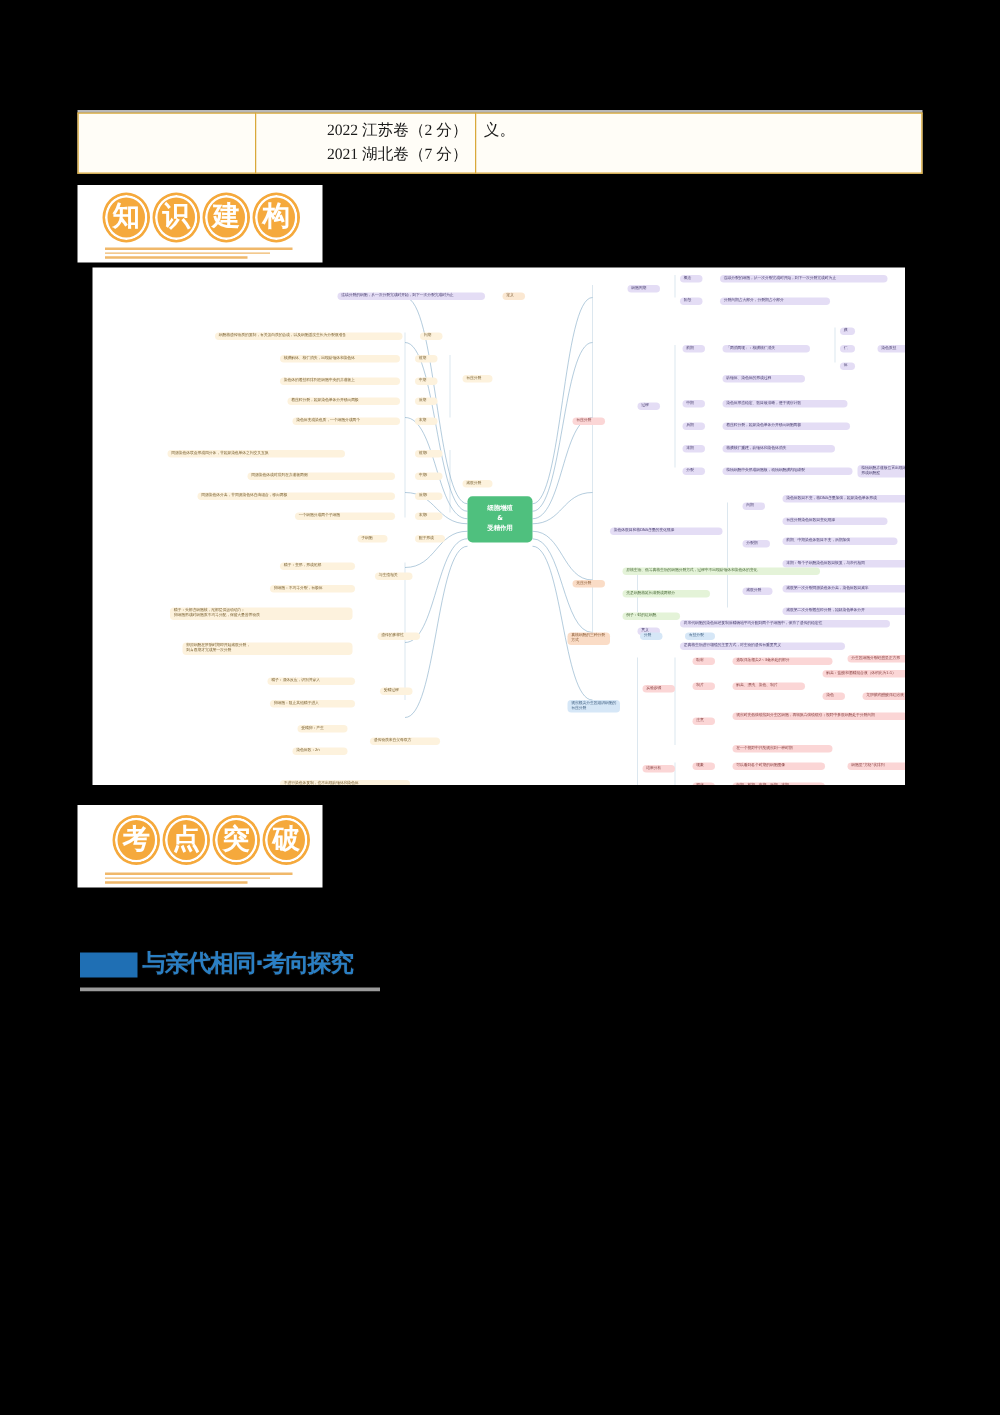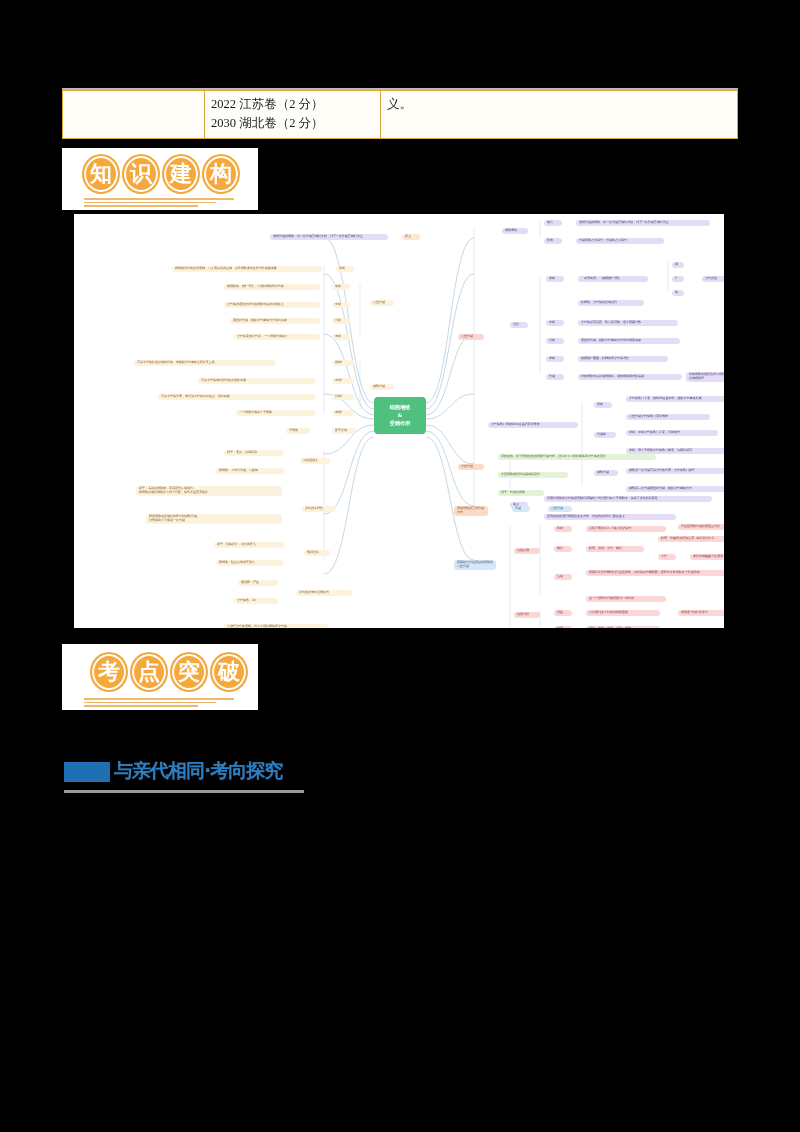--- a/index.html
+++ b/index.html
@@ -33,21 +33,21 @@
     border: 1px solid #d9a93a;
     padding: 4px 6px;
     vertical-align: top;
     font-family: "Liberation Serif", "DejaVu Serif", serif;
     font-size: 12.5px;
     color: #1a1a1a;
     line-height: 1.55;
     height: 22px;
   }
   td.c1 { width: 142px; }
-  td.c2 { width: 176px; text-align: left; }
+  td.c2 { width: 176px; text-align: right; }
   td.c3 { width: auto; text-align: left; }
   .cellline { display: block; white-space: nowrap; }
 
   
   .badge-block {
     position: absolute;
     background: #ffffff;
   }
   #badge-zhishi { left: 62px; top: 148px; width: 196px; height: 62px; }
   #badge-kaodian { left: 62px; top: 644px; width: 196px; height: 66px; }
@@ -151,21 +151,21 @@
 </head>
 <body>
 
 <div class="table-wrap">
   <table class="exam-table">
     <tbody>
       <tr>
         <td class="c1"></td>
         <td class="c2">
           <span class="cellline">2022 江苏卷（2 分）</span>
-          <span class="cellline">2030 湖北卷（2 分）</span>
+          <span class="cellline">2021 湖北卷（7 分）</span>
         </td>
         <td class="c3">义。</td>
       </tr>
     </tbody>
   </table>
 </div>
 
 <div class="badge-block" id="badge-zhishi">
   <div class="badge-circles">
     <div class="bcircle">知</div>

